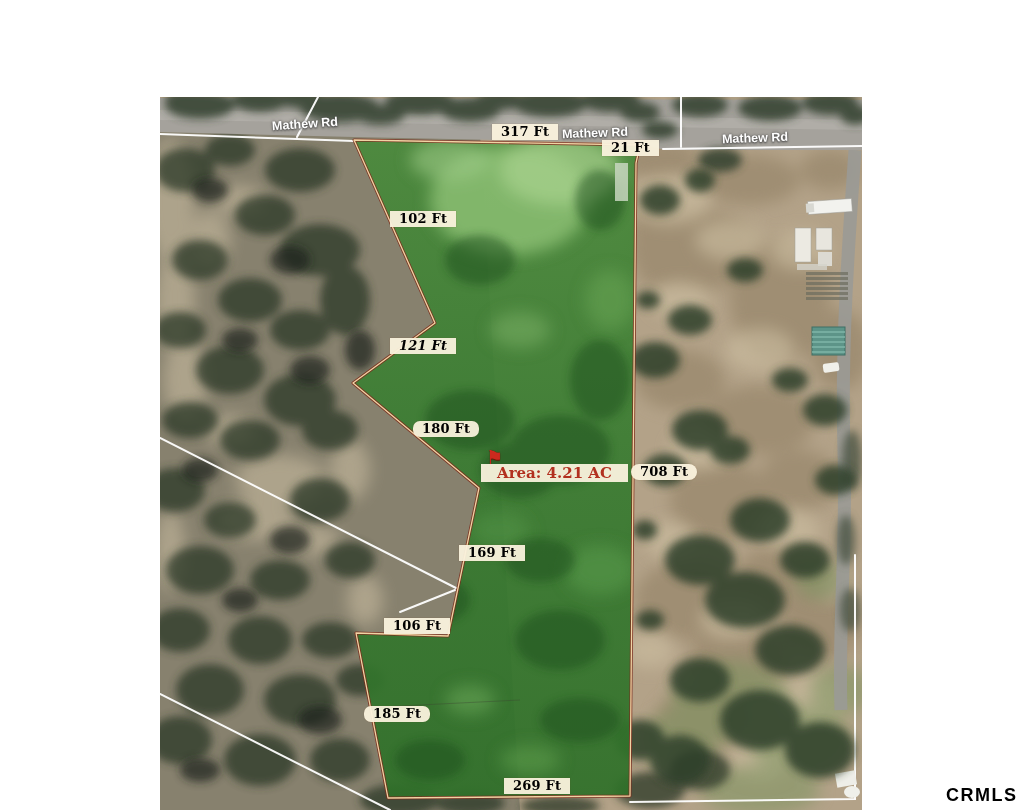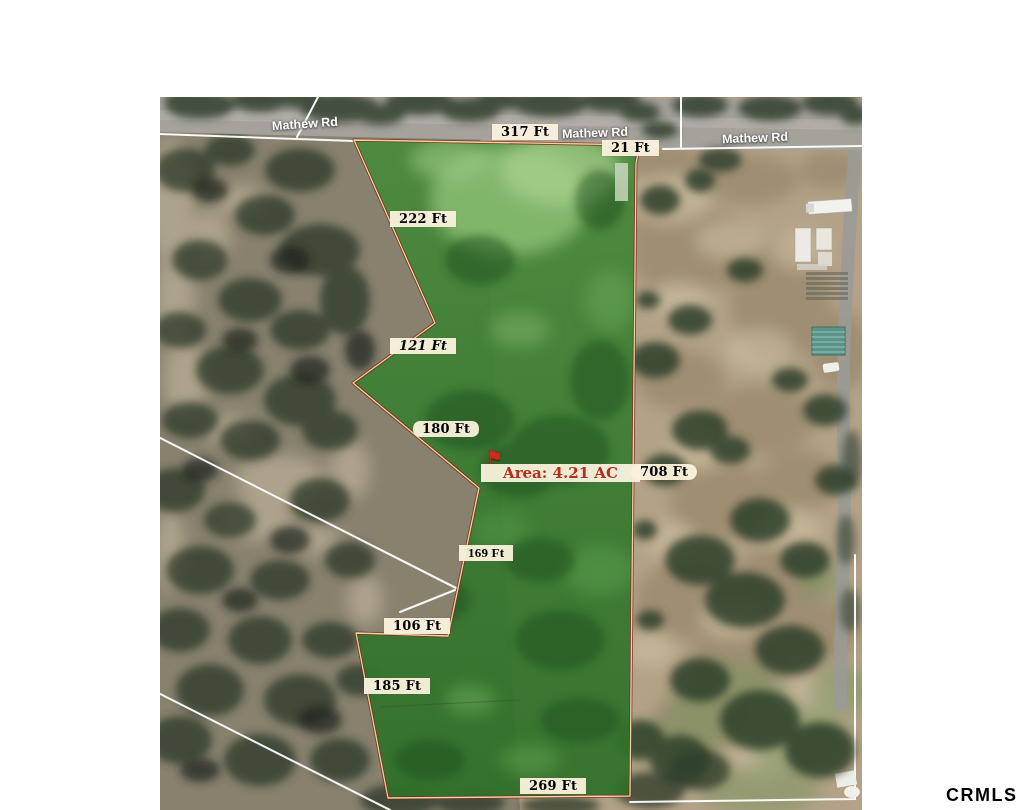--- a/index.html
+++ b/index.html
@@ -4,21 +4,21 @@
 <style>
   html,body{margin:0;padding:0;background:#ffffff;}
   #stage{position:relative;width:1024px;height:810px;background:#ffffff;overflow:hidden;
          font-family:"Liberation Sans",sans-serif;}
   #aerial{position:absolute;left:0;top:0;}
   .labels{position:absolute;left:0;top:0;width:1024px;height:810px;pointer-events:none;}
   .m-label{position:absolute;background:rgba(250,242,221,.95);color:#000000;
            font:700 13px "DejaVu Serif",serif;padding:0 9px;line-height:16px;
            white-space:nowrap;letter-spacing:.2px;box-shadow:0 0 1px rgba(120,60,20,.35);}
   .area-label{position:absolute;background:rgba(250,242,221,.95);color:#b2301f;
-           font:700 15px "DejaVu Serif",serif;padding:0 22px;line-height:18px;white-space:nowrap;}
+           font:700 15px "DejaVu Serif",serif;padding:0 16px;line-height:18px;white-space:nowrap;}
   .flag{position:absolute;color:#cc2a1e;font:19px "DejaVu Sans",sans-serif;line-height:19px;
         text-shadow:0 0 1px #6d1408,0 1px 1px #6d1408;}
   .road-label{position:absolute;color:#ffffff;font:700 12.5px "Liberation Sans",sans-serif;
         white-space:nowrap;text-shadow:0 0 3px rgba(70,70,70,.95),0 1px 2px rgba(60,60,60,.85);}
   .watermark{position:absolute;left:946px;top:785px;color:#000000;
         font:700 18px "Liberation Sans",sans-serif;letter-spacing:1.5px;}
 </style>
 </head>
 <body>
 
@@ -286,27 +286,27 @@
 </svg>
 
 <div class="labels">
 
   <div class="road-label" style="left:272px;top:117px;transform:rotate(-4deg);">Mathew Rd</div>
   <div class="road-label" style="left:562px;top:126px;transform:rotate(-2deg);">Mathew Rd</div>
   <div class="road-label" style="left:722px;top:131px;transform:rotate(-2deg);">Mathew Rd</div>
 
   <div class="m-label" style="left:492px;top:124px;">317 Ft</div>
   <div class="m-label" style="left:602px;top:140px;">21 Ft</div>
-  <div class="m-label" style="left:390px;top:211px;">222 Ft</div>
+  <div class="m-label" style="left:390px;top:211px;">102 Ft</div>
   <div class="m-label" style="left:390px;top:338px;font-style:italic;">121 Ft</div>
   <div class="m-label" style="left:413px;top:421px;border-radius:7px;">180 Ft</div>
-  <div class="m-label" style="left:459px;top:545px;font-family:Liberation Serif, serif;">169 Ft</div>
+  <div class="m-label" style="left:459px;top:545px;">169 Ft</div>
   <div class="m-label" style="left:384px;top:618px;">106 Ft</div>
-  <div class="m-label" style="left:364px;top:678px;">185 Ft</div>
-  <div class="m-label" style="left:520px;top:778px;">269 Ft</div>
+  <div class="m-label" style="left:364px;top:706px;border-radius:7px;">185 Ft</div>
+  <div class="m-label" style="left:504px;top:778px;">269 Ft</div>
   <div class="m-label" style="left:631px;top:464px;border-radius:8px;">708 Ft</div>
 
   <span class="flag" style="left:486px;top:448px;">⚑</span>
   <div class="area-label" style="left:481px;top:464px;">Area: 4.21 AC</div>
 
   <div class="watermark">CRMLS</div>
 </div>
 
 </div>
 

